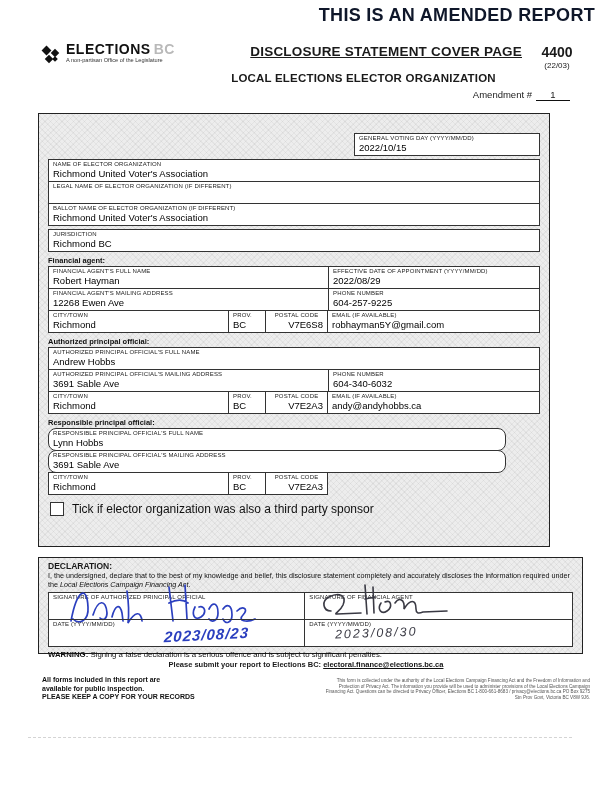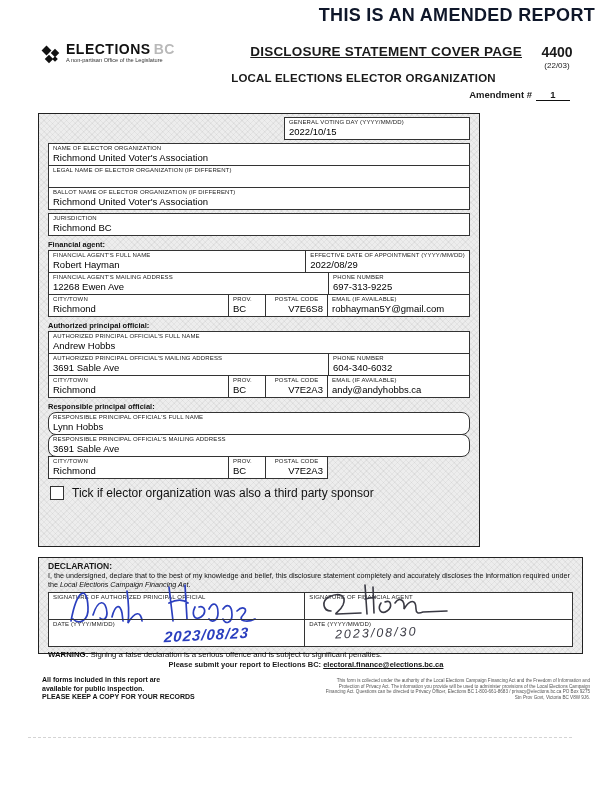--- a/index.html
+++ b/index.html
@@ -17,31 +17,31 @@
   .logo-word{font-size:14px;font-weight:bold;letter-spacing:.5px;color:#111;line-height:14px;}
   .logo-bc{color:#b9b9b9;margin-left:3px;font-weight:bold;}
   .tagline{font-size:5.6px;color:#333;margin-top:1px;}
   .titles{flex:1;text-align:center;padding-top:2px;}
   .title{font-size:13.5px;font-weight:bold;letter-spacing:.2px;text-decoration:underline;text-align:right;}
   .subtitle{font-size:11.5px;font-weight:bold;margin-top:13px;letter-spacing:.2px;}
   .formnum{width:70px;text-align:center;font-size:14px;font-weight:bold;padding-top:2px;}
   .formnum .ver{font-size:8px;font-weight:normal;margin-top:1px;}
 
   
-  .amendment{position:absolute;top:89px;right:42px;font-size:9.5px;font-weight:bold;}
+  .amendment{position:absolute;top:89px;right:42px;font-size:9.5px;}
   .amendval{display:inline-block;min-width:34px;text-align:center;
             border-bottom:1px solid #111;margin-left:4px;font-size:9.5px;}
 
   
   .hatch{background:
       repeating-linear-gradient(45deg,rgba(0,0,0,.045) 0 1px,transparent 1px 4px),
       repeating-linear-gradient(-45deg,rgba(0,0,0,.045) 0 1px,transparent 1px 4px),
       #ededed;}
-  .formbox{position:absolute;left:38px;top:113px;width:442px;height:434px;
-           border:1px solid #222;padding:3px 9px;box-sizing:border-box;}
+  .formbox{position:absolute;left:38px;top:113px;width:512px;height:434px;
+           border:1px solid #222;padding:19px 9px;box-sizing:border-box;}
   .declbox{position:absolute;left:38px;top:557px;width:545px;height:97px;
            border:1px solid #222;padding:3px 9px;box-sizing:border-box;}
 
   
   .cell{border:1px solid #333;background:#fff;padding:1px 4px 1px;box-sizing:border-box;}
   .lbl{font-size:6px;color:#222;letter-spacing:.15px;line-height:7px;white-space:nowrap;}
   .val{font-size:9.5px;color:#000;line-height:12px;min-height:12px;white-space:nowrap;}
   .row{display:flex;margin-top:-1px;}
   .row > .cell{margin-left:-1px;}
   .row > .cell:first-child{margin-left:0;}
@@ -158,21 +158,21 @@
         <div class="val">2022/08/29</div>
       </div>
     </div>
     <div class="row">
       <div class="cell w-name">
         <div class="lbl">FINANCIAL AGENT'S MAILING ADDRESS</div>
         <div class="val">12268 Ewen Ave</div>
       </div>
       <div class="cell grow">
         <div class="lbl">PHONE NUMBER</div>
-        <div class="val">697-313-9225</div>
+        <div class="val">604-257-9225</div>
       </div>
     </div>
     <div class="row">
       <div class="cell w-city">
         <div class="lbl">CITY/TOWN</div>
         <div class="val">Richmond</div>
       </div>
       <div class="cell w-prov">
         <div class="lbl">PROV.</div>
         <div class="val">BC</div>

